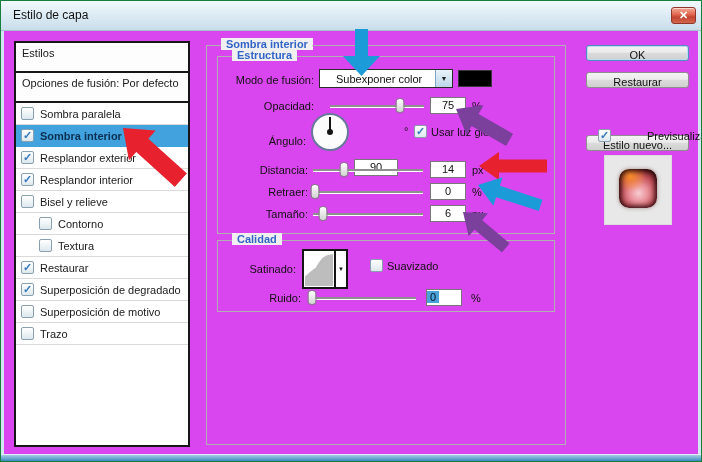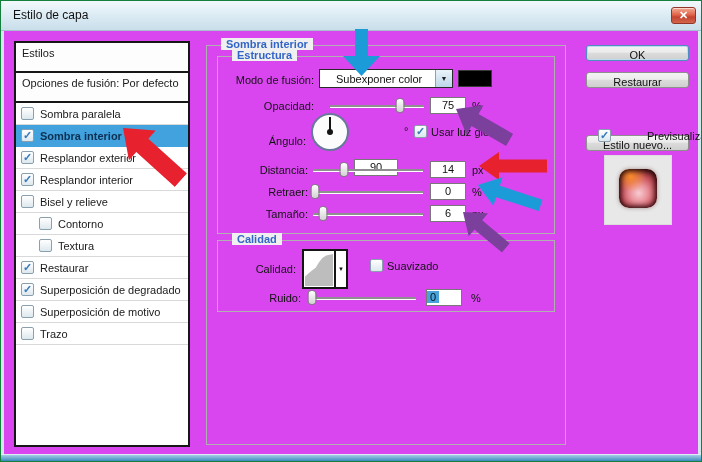--- a/index.html
+++ b/index.html
@@ -205,21 +205,21 @@
       <div class="track" style="left:95px; top:156px; width:110px;">
         <div class="thumb" style="left: 9%;"></div>
       </div>
       <div class="val" style="left:212px; top:148px;">6</div>
       <span class="unit" style="left:254px; top:151px;">px</span>
     </div>
 
     <div class="group" style="left:10px; top:194px; width:338px; height:72px;">
       <span class="legend">Calidad</span>
 
-      <span class="lab" style="left:0; top:22px; width:78px;">Calidad:</span>
+      <span class="lab" style="left:0; top:22px; width:78px;">Satinado:</span>
       <div class="contour" style="left:84px; top:8px;">
         <div class="contour-shape"></div>
         <div class="contour-btn">▼</div>
       </div>
       <span class="fcb" style="left:152px; top:18px;"></span>
       <span class="unit" style="left:169px; top:19px;">Suavizado</span>
 
       <span class="lab" style="left:0; top:51px; width:83px;">Ruido:</span>
       <div class="track" style="left:92px; top:56px; width:106px;">
         <div class="thumb" style="left: 2%;"></div>

